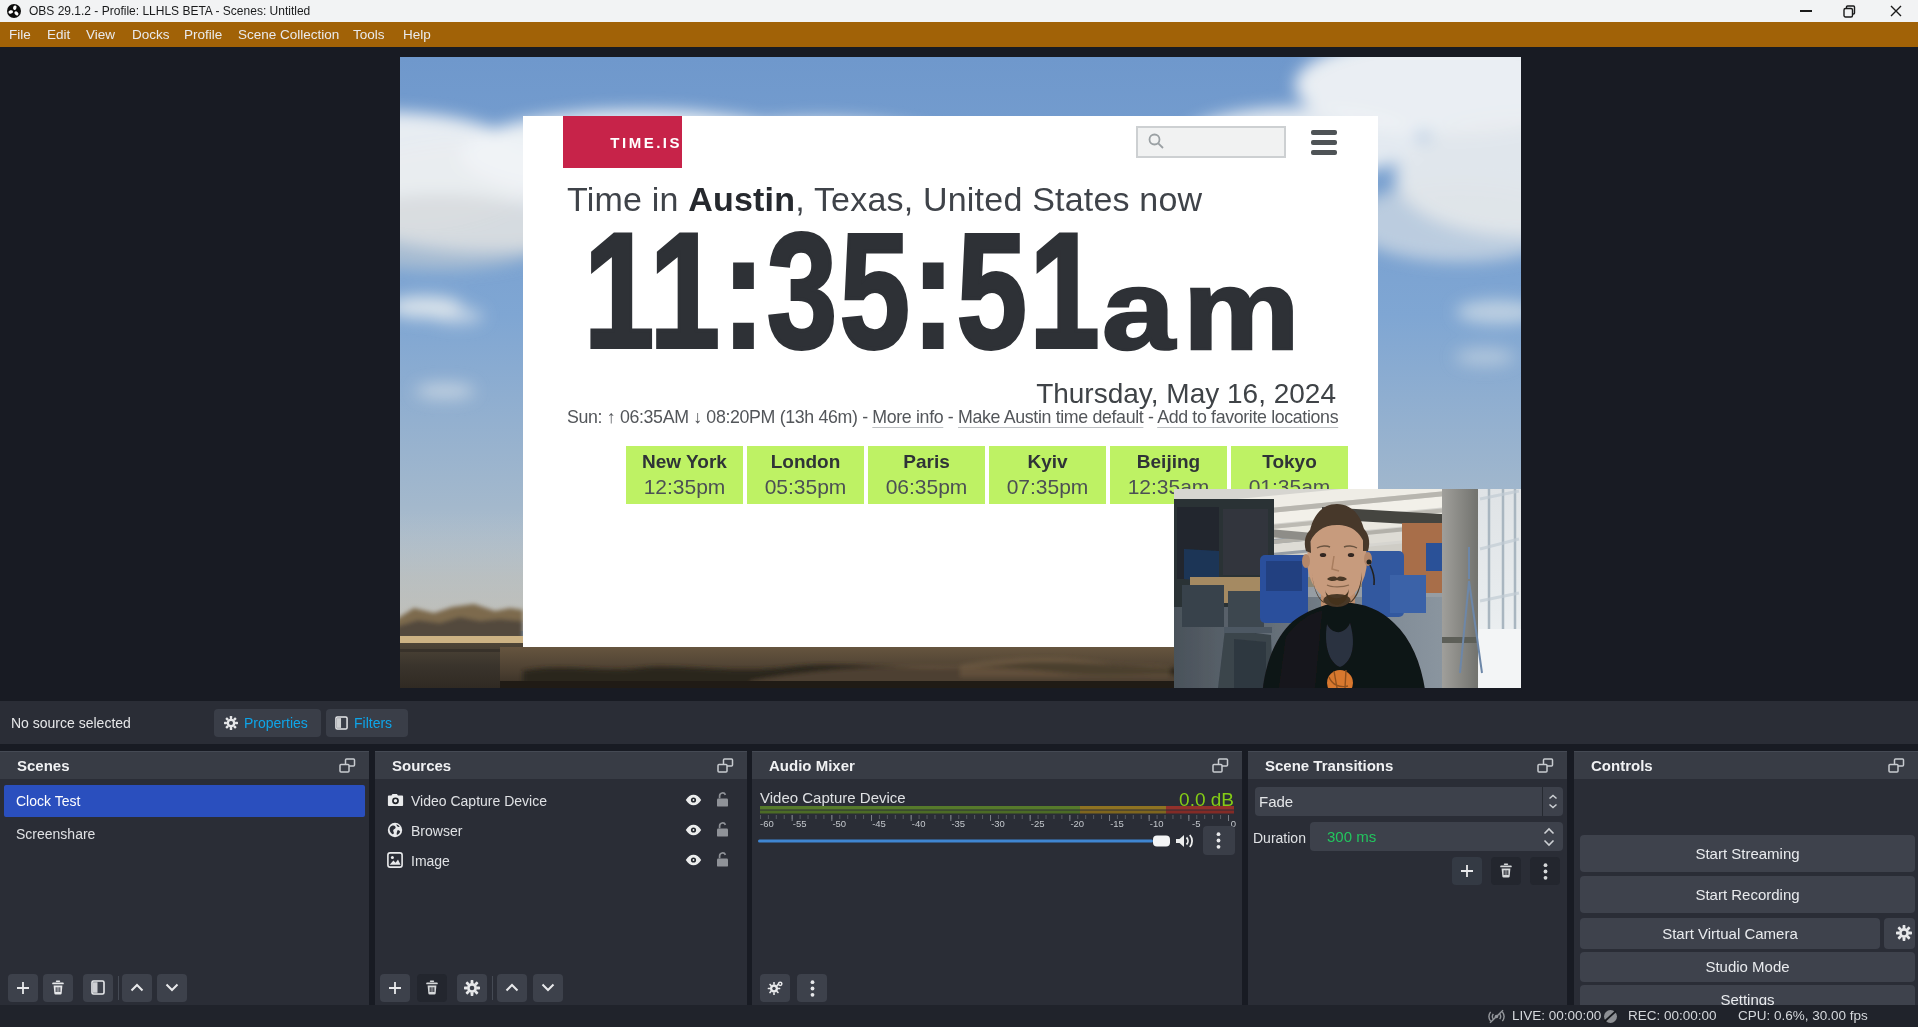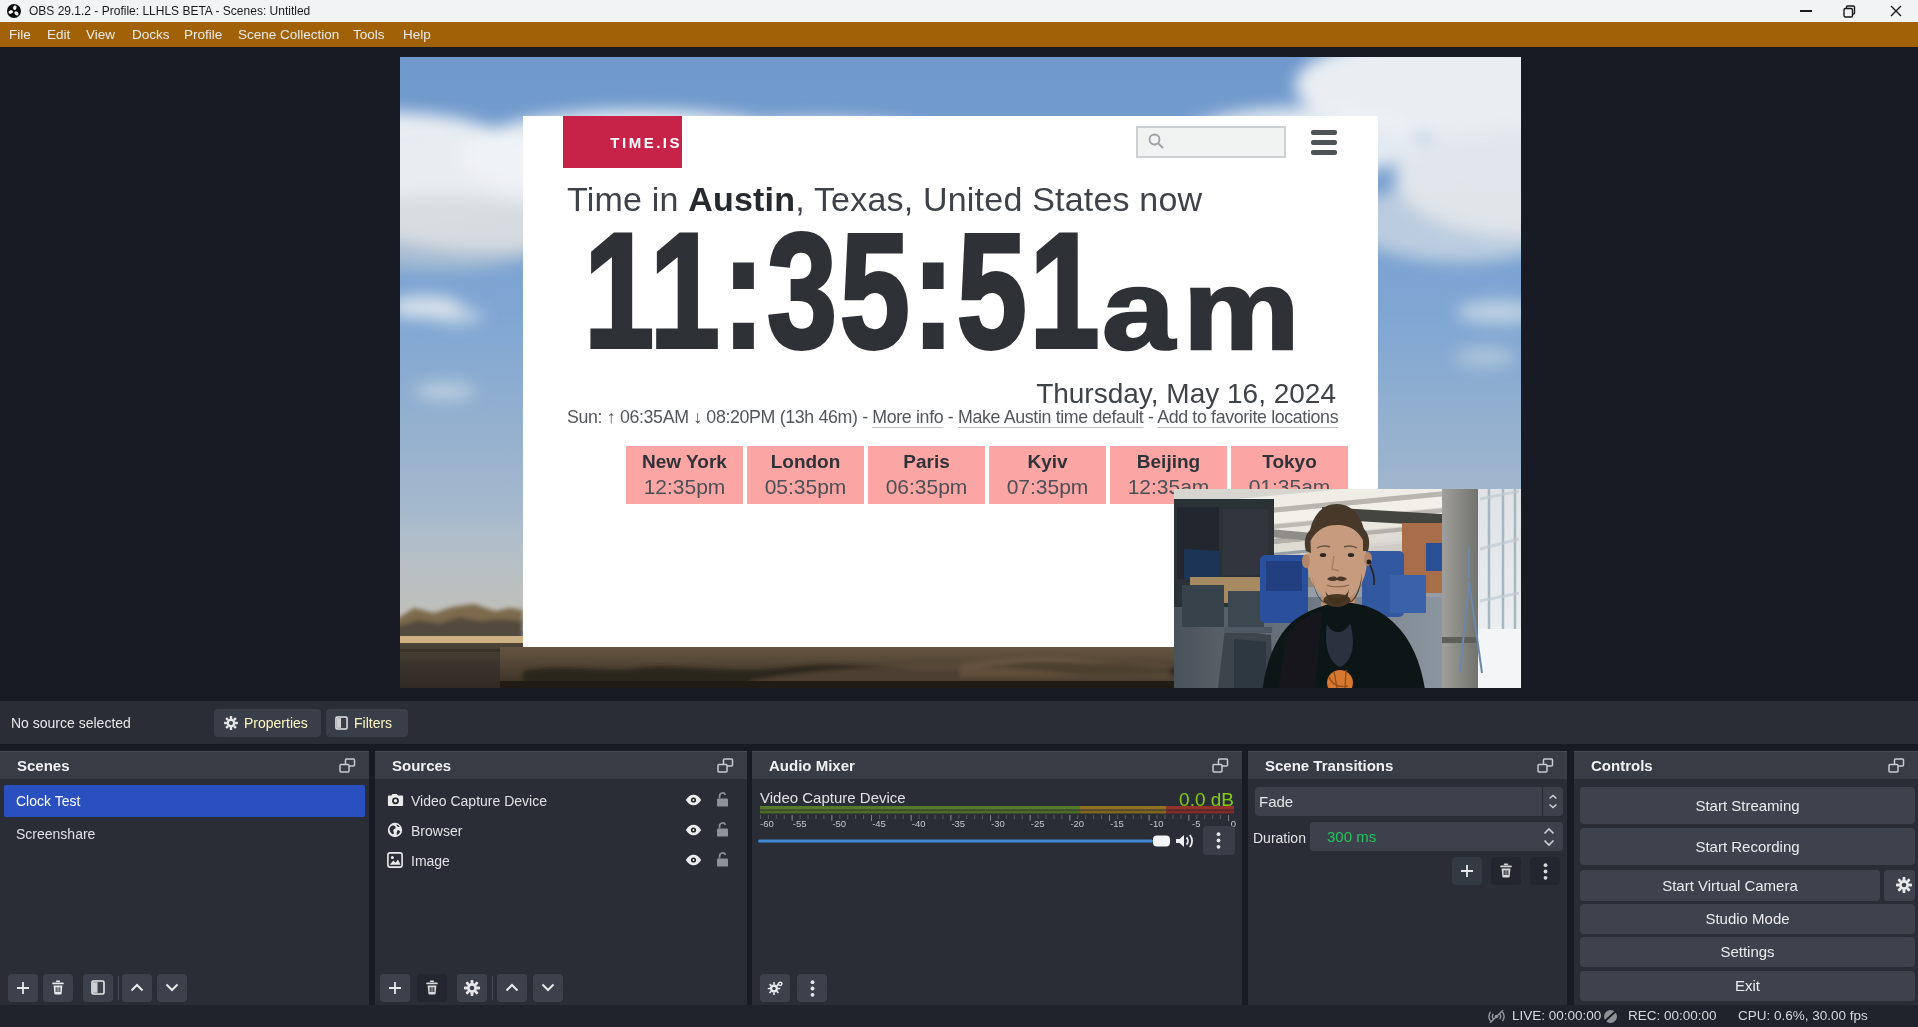--- a/index.html
+++ b/index.html
@@ -20,35 +20,35 @@
   #logo { left:40px; top:0px; width:119px; height:52px; background:#c72349; color:#fff; font-weight:bold; font-size:15px; letter-spacing:2.5px; text-align:right; line-height:54px; }
   #searchbox { left:613px; top:10px; width:150px; height:32px; background:#f1f2f2; border:2px solid #cdd0d2; }
   .hbar { left:788px; width:26px; height:5px; background:#4e5356; border-radius:2px; }
   #headline { left:44px; top:66px; font-size:34px; line-height:1; color:#3f4349; letter-spacing:0.2px; white-space:nowrap; }
   #headline b { color:#26292e; }
   #digits { left:61px; top:129px; height:118px; line-height:118px; font-size:126px; letter-spacing:2.6px; -webkit-text-stroke:3px #2e3136; font-weight:bold; color:#2e3136; transform:scaleY(1.29); transform-origin:0 100.65px; }
   #ampm { left:579px; top:165px; height:59px; line-height:59px; font-size:113px; font-weight:bold; color:#2e3136; letter-spacing:7px; -webkit-text-stroke:2.5px #2e3136; transform:scaleX(1.16); transform-origin:0 50%; }
   #dateline { left:313px; top:264px; width:500px; line-height:1; text-align:right; font-size:28px; color:#3f4347; }
   #sunline { left:44px; top:293px; font-size:17.8px; line-height:1; color:#53565a; letter-spacing:-0.35px; white-space:nowrap; }
   #sunline .lnk { text-decoration:underline; text-decoration-color:#bcbfc2; text-underline-offset:4px; }
-  .citybox { top:330px; width:117px; height:58px; background:#fca5a5; text-align:center; }
+  .citybox { top:330px; width:117px; height:58px; background:#bef264; text-align:center; }
   .cityname { font-weight:bold; font-size:19px; line-height:1; color:#2f3337; margin-top:6px; }
   .citytime { font-size:21px; line-height:1; color:#4c5054; margin-top:5px; }
   
   #srctoolbar { left:0; top:701px; width:1918px; height:43px; background:#2a2d36; color:#e6e7e9; font-size:14px; }
-  .tbtn { background:#3a3e48; border-radius:4px; height:28px; top:8px; color:#fef9c3; font-size:14px; }
+  .tbtn { background:#3a3e48; border-radius:4px; height:28px; top:8px; color:#0ea5e9; font-size:14px; }
   
   .dock { top:751px; height:254px; background:#2a2d36; }
   .dockhead { left:0; top:0; width:100%; height:28px; background:#383c45; border-top:1px solid #454a54; color:#f0f1f3; font-weight:bold; font-size:15px; }
   .dockhead .ht { position:absolute; left:17px; top:5px; }
   .btn { position:absolute; background:#3d414b; border-radius:4px; width:30px; height:28px; }
   .btn.dark { background:#23262e; }
   .rowtext { font-size:14px; color:#dfe1e4; }
   
-  .cbtn { position:absolute; left:6px; width:335px; background:#3e424c; border-radius:4px; color:#e9ebee; font-size:15px; text-align:center; }
+  .cbtn { position:absolute; left:6px; width:335px; background:#3e424c; border-radius:4px; color:#e9ebee; font-size:15px; text-align:center;margin-top:48px; }
   
   #statusbar { left:0; top:1005px; width:1918px; height:22px; background:#20232b; color:#d4d7db; font-size:13.5px; }
 </style>
 </head>
 <body>
 <div id="root">
   <div id="titlebar" class="abs">
     <svg class="abs" style="left:7px;top:4px" width="14" height="14" viewBox="0 0 14 14">
       <circle cx="7" cy="7" r="7" fill="#0d0d0d"></circle>
       <ellipse cx="7" cy="3.6" rx="1.7" ry="2.3" fill="#fff" transform="rotate(14 7 7)"></ellipse>

